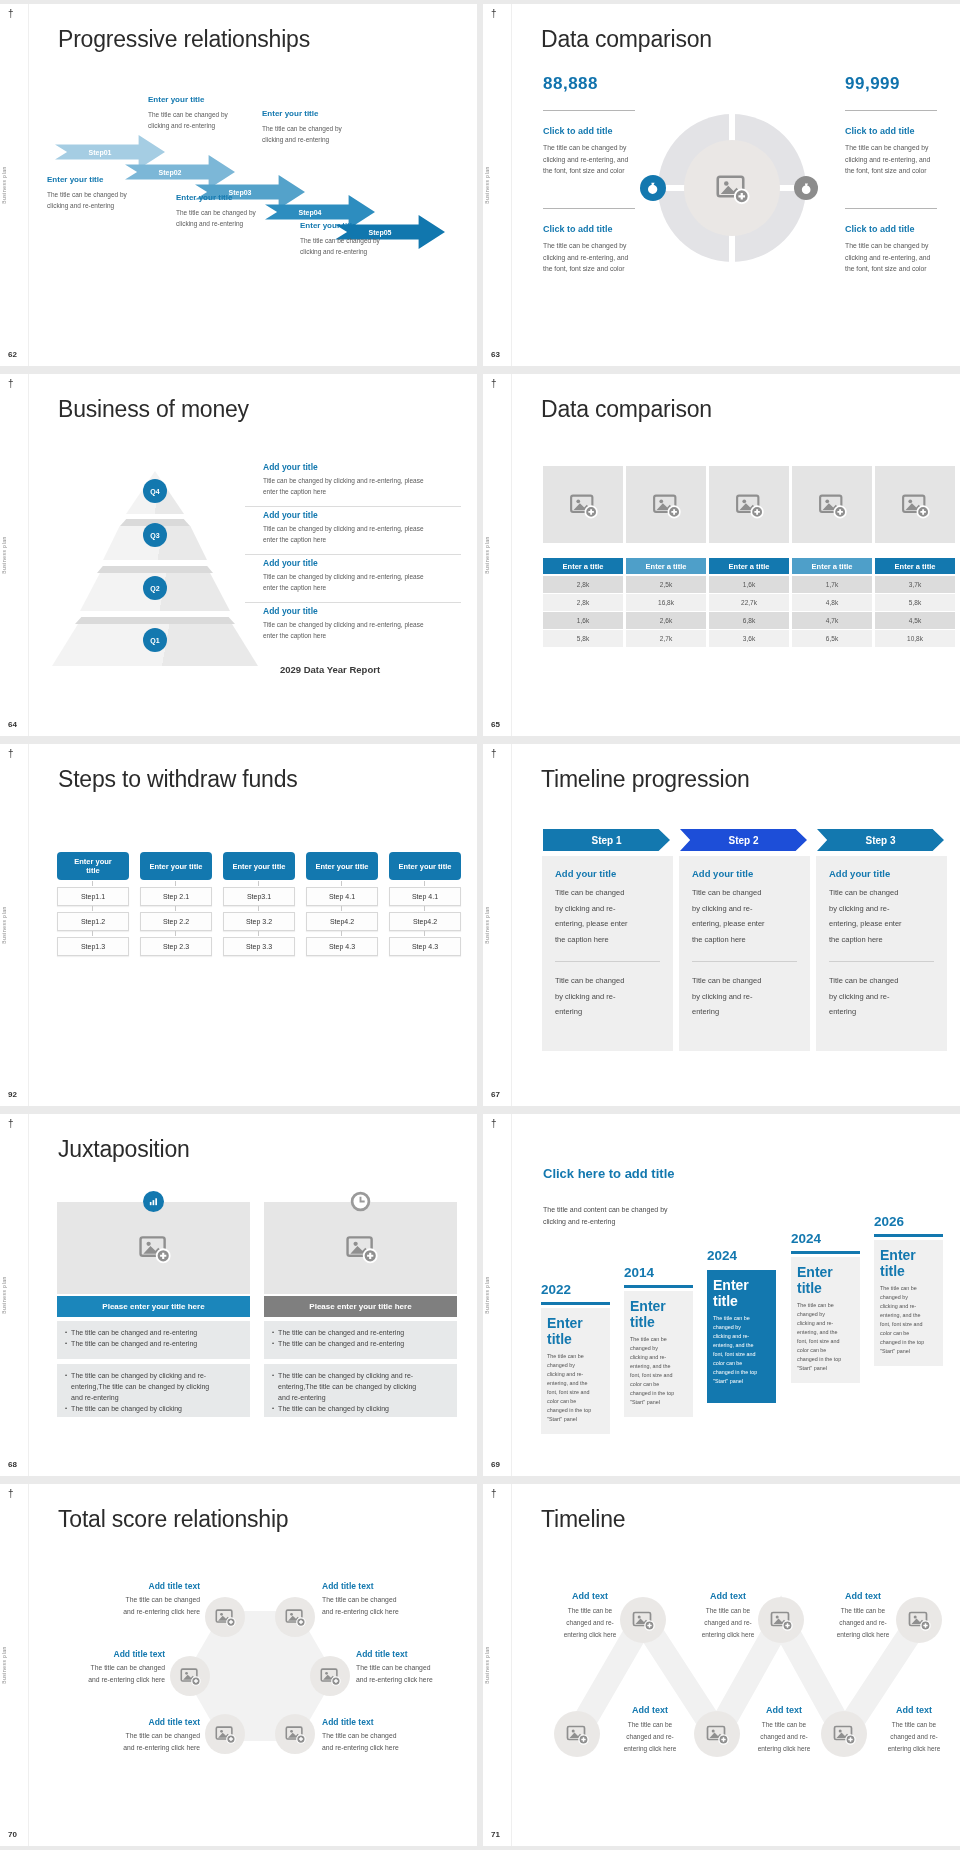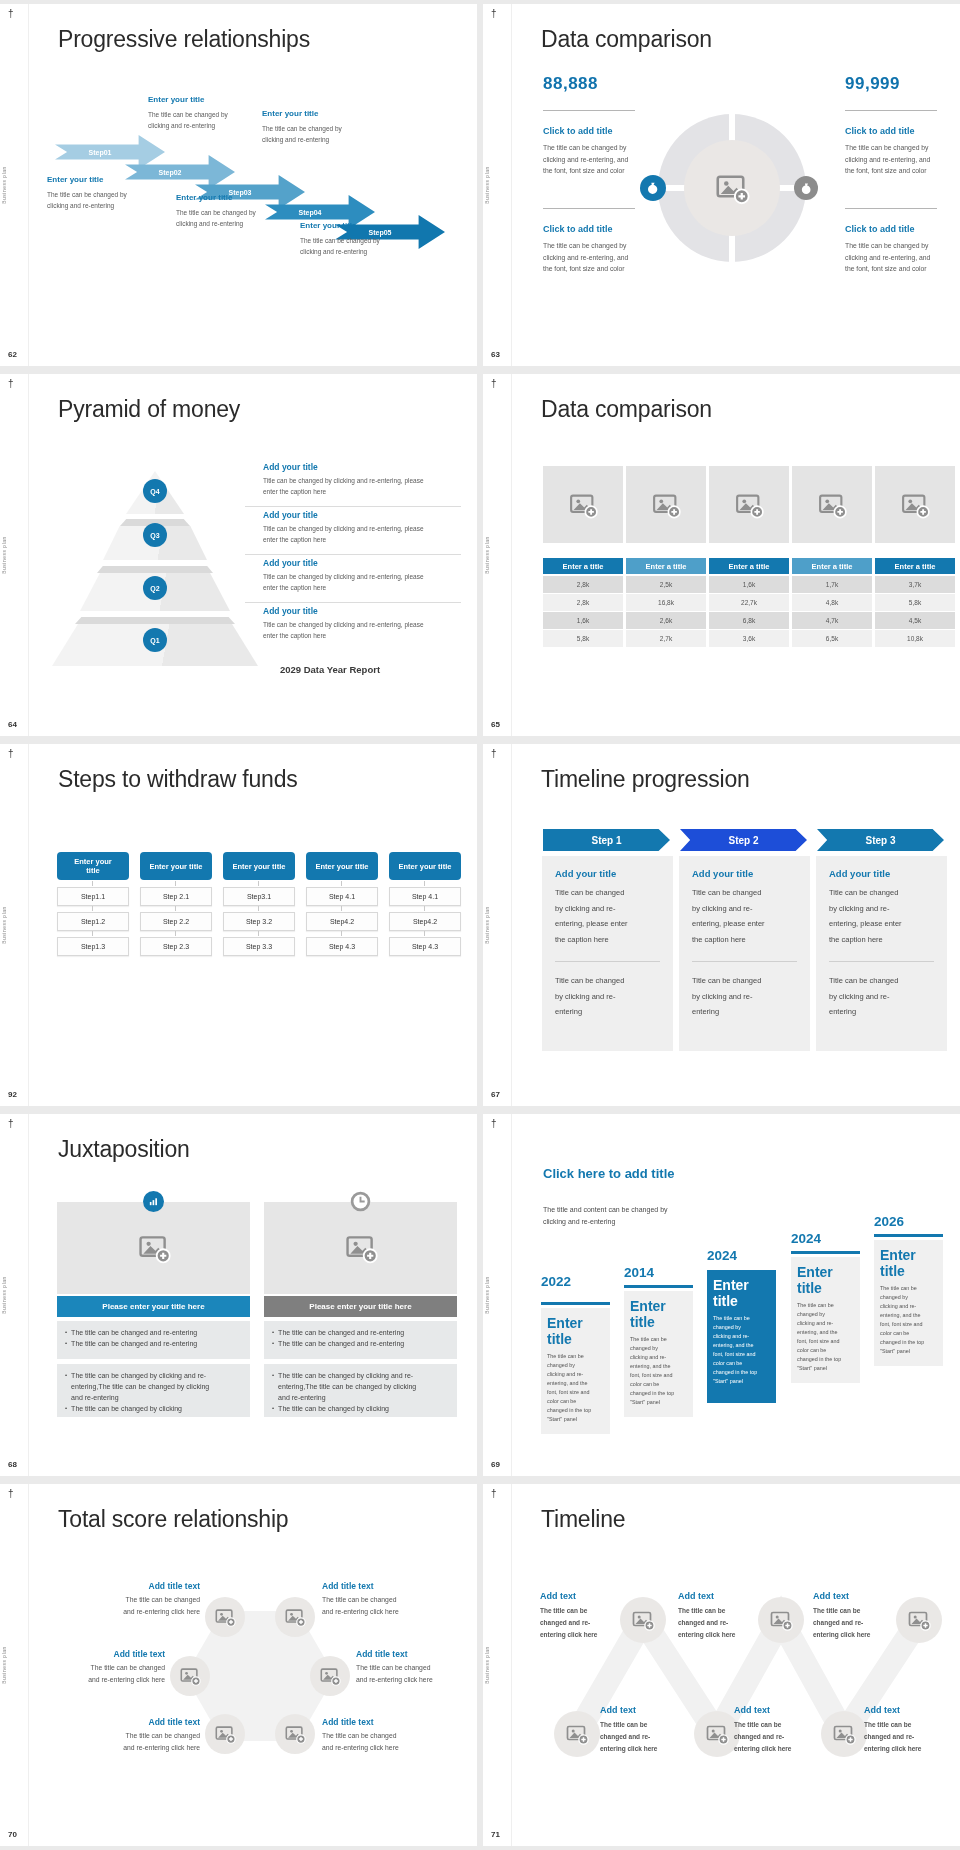--- a/index.html
+++ b/index.html
@@ -63,21 +63,21 @@
   .card69{width:69px;background:#f0f0f0;box-sizing:border-box;padding:7px 6px;}
   .card69 b{display:block;font-size:14px;color:#1378af;margin-bottom:5px;}
   .card69 span{display:block;font-size:5.4px;line-height:9px;color:#555;}
   .card69.hl{background:#1378af;}
   .card69.hl b,.card69.hl span{color:#fff;}
   
   .hexa{width:150px;height:150px;background:#f2f2f2;clip-path:polygon(25% 6.7%,75% 6.7%,100% 50%,75% 93.3%,25% 93.3%,0 50%);}
   .pcirc{border-radius:50%;background:#eae8e6;display:flex;align-items:center;justify-content:center;}
   .tb70{width:112px;font-size:6.8px;line-height:12px;color:#555;}
   .tb70 b{display:block;font-size:8.5px;color:#1378af;margin-bottom:2px;}
-  .tb71{width:100px;text-align:left;font-size:6.5px;line-height:12px;color:#555;font-weight:bold;}
+  .tb71{width:100px;text-align:center;font-size:6.5px;line-height:12px;color:#555;}
   .tb71 b{display:block;font-size:9px;color:#1378af;margin-bottom:3px;}
 </style>
 </head>
 <body>
 
 <svg width="0" height="0" style="position:absolute">
   <symbol id="i-img" viewBox="0 0 24 24">
     <rect x="2.5" y="4.5" width="17" height="13" rx="1.5" fill="none" stroke="#8f8f8f" stroke-width="1.7"></rect>
     <circle cx="8.2" cy="9" r="1.5" fill="#8f8f8f"></circle>
     <path d="M4.5 16 L9.5 10.5 L13 14 L15 11.8 L19 16 Z" fill="#8f8f8f"></path>
@@ -208,21 +208,21 @@
       <span class="ln">the font, font size and color</span>
     </div>
 
     <span class="ab num">63</span>
   </div>
 
   <div class="s">
     <span class="ab corner">†</span>
     <span class="ab vtext">Business plan</span>
     <i class="ab vline"></i>
-    <h2 class="ab ttl">Pyramid of money</h2>
+    <h2 class="ab ttl">Business of money</h2>
 
     <div class="ab tier" style="left:126px;top:97px;width:58px;height:43px;clip-path:polygon(50% 0,100% 100%,0 100%)"></div>
     <div class="ab ledge" style="left:120px;top:145px;width:70px;height:7px;clip-path:polygon(9% 0,91% 0,100% 100%,0 100%)"></div>
     <div class="ab tier" style="left:103px;top:152px;width:104px;height:34px;clip-path:polygon(16% 0,84% 0,100% 100%,0 100%)"></div>
     <div class="ab ledge" style="left:97px;top:192px;width:116px;height:7px;clip-path:polygon(5% 0,95% 0,100% 100%,0 100%)"></div>
     <div class="ab tier" style="left:80px;top:199px;width:150px;height:38px;clip-path:polygon(13.3% 0,86.7% 0,100% 100%,0 100%)"></div>
     <div class="ab ledge" style="left:75px;top:243px;width:160px;height:7px;clip-path:polygon(4% 0,96% 0,100% 100%,0 100%)"></div>
     <div class="ab tier" style="left:52px;top:250px;width:206px;height:42px;clip-path:polygon(12.6% 0,87.4% 0,100% 100%,0 100%)"></div>
 
     <div class="ab qc" style="left:143px;top:105px">Q4</div>
@@ -515,21 +515,21 @@
     <span class="ab corner">†</span>
     <span class="ab vtext">Business plan</span>
     <i class="ab vline"></i>
 
     <span class="ab" style="left:60px;top:52px;font-size:13px;font-weight:bold;color:#1378af">Click here to add title</span>
     <div class="ab" style="left:60px;top:90px;width:160px;font-size:7px;line-height:12px;color:#4a4a4a;text-align:justify">
       <span class="ln">The title and content can be changed by</span>
         <span class="ln">clicking and re-entering</span>
     </div>
 
-    <span class="ab yr" style="left:58px;top:160px">2022</span>
+    <span class="ab yr" style="left:58px;top:168px">2022</span>
     <i class="ab yrule" style="left:58px;top:188px;width:69px"></i>
     <div class="ab card69" style="left:58px;top:194px;height:126px">
       <b>Enter title</b>
       <span>The title can be</span>
         <span>changed by</span>
         <span>clicking and re-</span>
         <span>entering, and the</span>
         <span>font, font size and</span>
         <span>color can be</span>
         <span>changed in the top</span>

